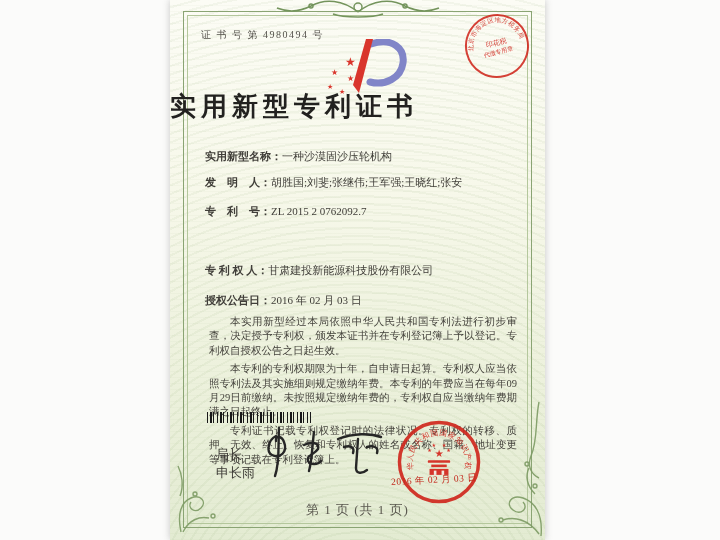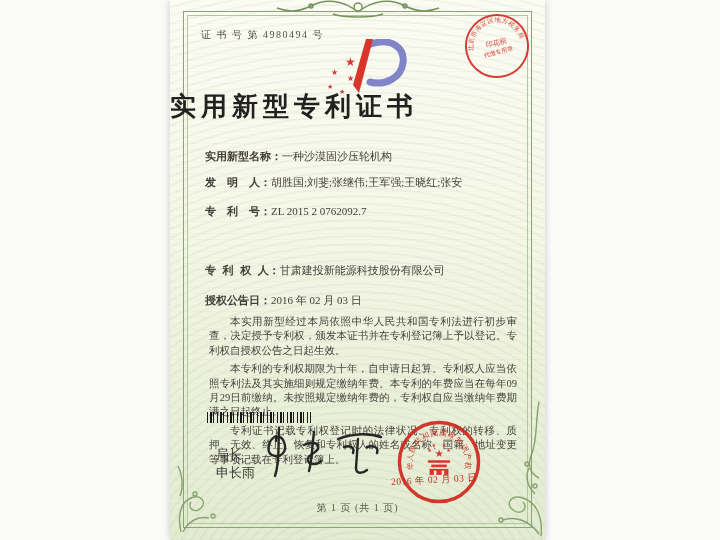--- a/index.html
+++ b/index.html
@@ -17,35 +17,35 @@
   .crest{position:absolute;top:-3px;left:50%;transform:translateX(-50%);}
   .corner-bl{position:absolute;left:5px;bottom:6px;}
   .corner-br{position:absolute;right:0;bottom:2px;}
   .cert-no{position:absolute;left:31px;top:28px;font-size:10px;color:#55524c;letter-spacing:1.5px;}
   .tax-stamp{position:absolute;left:293px;top:12px;width:68px;height:68px;
     transform:rotate(-14deg);opacity:.88;}
   .logo{position:absolute;left:155px;top:39px;width:85px;height:55px;}
   .title{position:absolute;left:0;top:89px;width:100%;text-align:left;
     font-size:26px;font-weight:bold;color:#22211f;letter-spacing:5px;}
   .field-row{position:absolute;left:35px;width:320px;font-size:11px;color:#403e39;white-space:nowrap;}
-  .field-row .lab{font-weight:600;font-family:Liberation Mono, monospace;}
+  .field-row .lab{font-weight:600;}
   .r0{top:149px}.r1{top:175px}.r2{top:204px}.r3{top:234px}.r4{top:263px}.r5{top:293px}
   .paras{position:absolute;left:35px;top:311px;width:316px;}
   .paras p{margin:4px;font-size:10.5px;line-height:14.4px;color:#45433d;
     text-align:justify;text-indent:21px;}
   .barcode{position:absolute;left:37px;top:412px;width:104px;height:11px;
     background:repeating-linear-gradient(90deg,#191919 0 1px,transparent 1px 3px,
       #191919 3px 5px,transparent 5px 6px,#191919 6px 7px,transparent 7px 10px);}
   .signoff{position:absolute;left:46px;top:446px;font-size:13px;color:#3c3a35;line-height:18px;}
   .signature{position:absolute;left:92px;top:424px;}
   .official-seal{position:absolute;left:226px;top:419px;width:86px;height:86px;opacity:.92;}
   .seal-date{position:absolute;left:221px;top:473px;width:115px;font-size:9.5px;color:#c32a1d;
     transform:rotate(-3deg);letter-spacing:.5px;white-space:nowrap;}
   .footer{position:absolute;left:0;top:501px;width:100%;text-align:center;
-    font-size:10px;color:#5a584f;letter-spacing:1px;}
+    font-size:13px;color:#5a584f;letter-spacing:1px;}
   .seal-ring{font-size:9px;fill:#d0281e;letter-spacing:.6px;}
   .stamp-ring{font-size:6.3px;fill:#d0281e;letter-spacing:.4px;}
   .stamp-center{fill:#d0281e;text-anchor:middle;}
 </style>
 </head>
 <body>
 
 <div class="stage">
   <div class="certificate">
     <div class="texture"></div>

